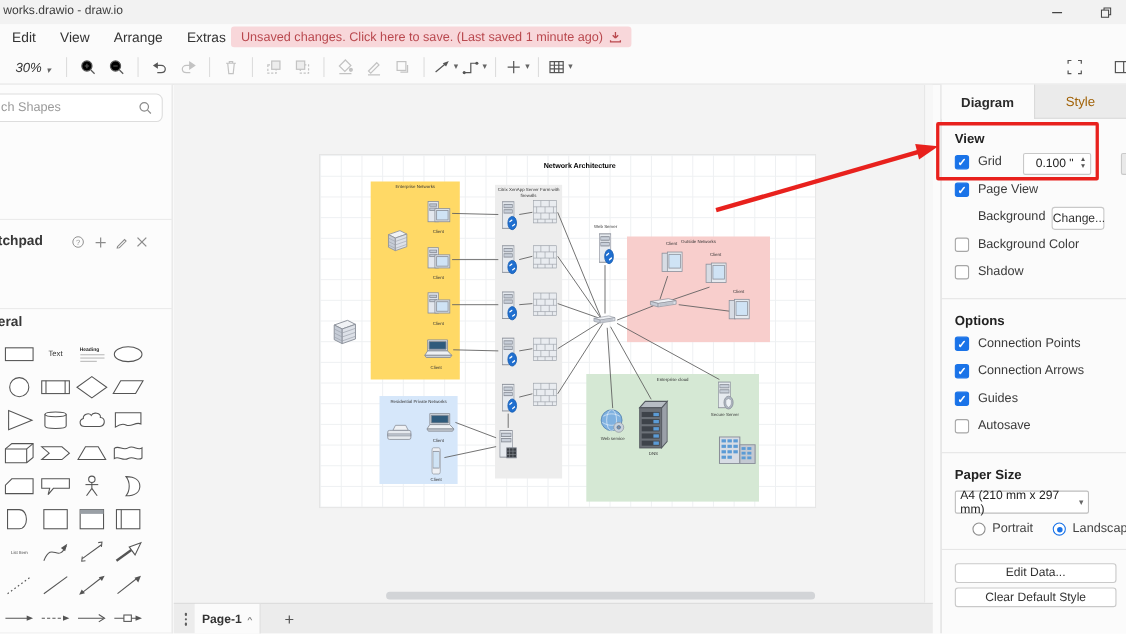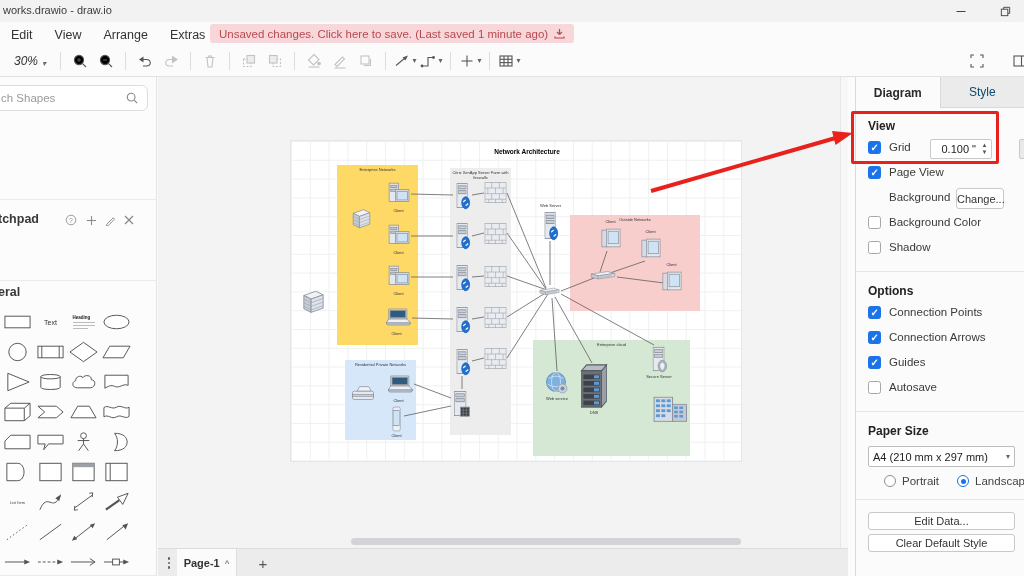--- a/index.html
+++ b/index.html
@@ -66,35 +66,35 @@
   #tab-dots i { width:2.5px; height:2.5px; border-radius:50%; background:#5f5f5f; }
   #page-tab { position:absolute; left:19px; top:0; width:60px; height:28px; background:#fbfbfb; border-right:1px solid #ddd; display:flex; align-items:center; justify-content:center; gap:5px; font-size:11px; font-weight:600; color:#333; }
   #page-tab .pt-caret { font-size:8px; color:#777; transform:scaleY(.8); }
   #add-page { position:absolute; left:92px; top:0; width:26px; height:28px; display:flex; align-items:center; justify-content:center; font-size:15px; color:#555; }
 
   
   #format-panel { position:absolute; left:855px; top:77px; width:169px; height:499px; background:#fbfbfb; border-left:1px solid #dadada; font-size:11.5px; color:#3a3a3a; }
   #panel-tabs { display:flex; height:31px; }
   .panel-tab { flex:1; display:flex; align-items:center; justify-content:center; font-size:12px; }
   .panel-tab.active { background:#fbfbfb; color:#2b2b2b; font-weight:600; border-bottom:none; }
-  .panel-tab.inactive { background:#ebebeb; color:#0c4a6e; border-bottom:1px solid #dadada; border-left:1px solid #dadada; }
+  .panel-tab.inactive { background:#ebebeb; color:#a16207; border-bottom:1px solid #dadada; border-left:1px solid #dadada; }
   .sec-header { font-weight:bold; font-size:12px; color:#222; margin:11px 0 8px 12px; }
   .prow { display:flex; align-items:flex-start; margin:0 0 7px 12px; height:18px; position:relative; }
   .cb { width:13px; height:13px; border:1px solid #a7a7a7; border-radius:2.5px; background:#fff; margin-right:8px; flex:none; position:relative; }
   .cb.checked { background:var(--accent); border-color:var(--accent); }
   .cb.checked::after { content:"✓"; position:absolute; left:1.5px; top:-0.5px; color:#fff; font-size:10px; font-weight:bold; }
   .spinner { position:absolute; left:62px; top:-2px; width:62px; height:20px; border:1px solid #c9c9c9; background:#fff; border-radius:2px; display:flex; align-items:center; }
   .spinner .sval { flex:1; text-align:right; font-size:11px; color:#222; padding-right:2px; }
   .spin-arrows { width:13px; display:flex; flex-direction:column; align-items:center; line-height:6px; }
   .spin-arrows span { font-size:6px; color:#555; height:7px; }
   #grid-swatch { position:absolute; left:151px; top:-2px; width:36px; height:20px; background:#e9e9e9; border:1px solid #c9c9c9; border-radius:2px; }
   .indent { margin-left:21px; }
   #change-btn { position:absolute; left:88px; top:-3px; width:48px; height:21px; background:#fff; border:1px solid #c9c9c9; border-radius:3px; font-size:11px; color:#333; font-family:inherit; }
   .pdiv { height:1px; background:#e6e6e6; margin:12px 0; }
-  #paper-select { margin:0 10px 8px 12px; width:147px; height:21px; border:1px solid #bdbdbd; background:#fff; border-radius:2px; display:flex; align-items:center; font-size:11px; color:#222; padding:0 4px; justify-content:space-between; }
+  #paper-select { margin:0 10px 8px 12px; width:122px; height:21px; border:1px solid #bdbdbd; background:#fff; border-radius:2px; display:flex; align-items:center; font-size:11px; color:#222; padding:0 4px; justify-content:space-between; }
   .radio-row { display:flex; align-items:center; gap:6px; margin-left:28px; margin-bottom:8px;text-align:right; }
   .radio { width:12px; height:12px; border:1px solid #8f8f8f; border-radius:50%; background:#fff; position:relative; flex:none; }
   .radio.sel { border-color:var(--accent); }
   .radio.sel::after { content:""; position:absolute; left:2.5px; top:2.5px; width:5px; height:5px; border-radius:50%; background:var(--accent); }
   .radio-label { margin-right:12px; color:#444; }
   .panel-btn { display:block; margin:0 10px 4px 12px; width:147px; height:18px; background:#fff; border:1px solid #c9c9c9; border-radius:3px; font-size:11px; color:#333; font-family:inherit; }
 
   
   #red-rect { position:absolute; left:851px; top:111px; width:148px; height:53px; border:3px solid var(--red); border-radius:2px; z-index:40; }
   #red-arrow { position:absolute; left:0; top:0; width:1024px; height:576px; z-index:41; pointer-events:none; }

